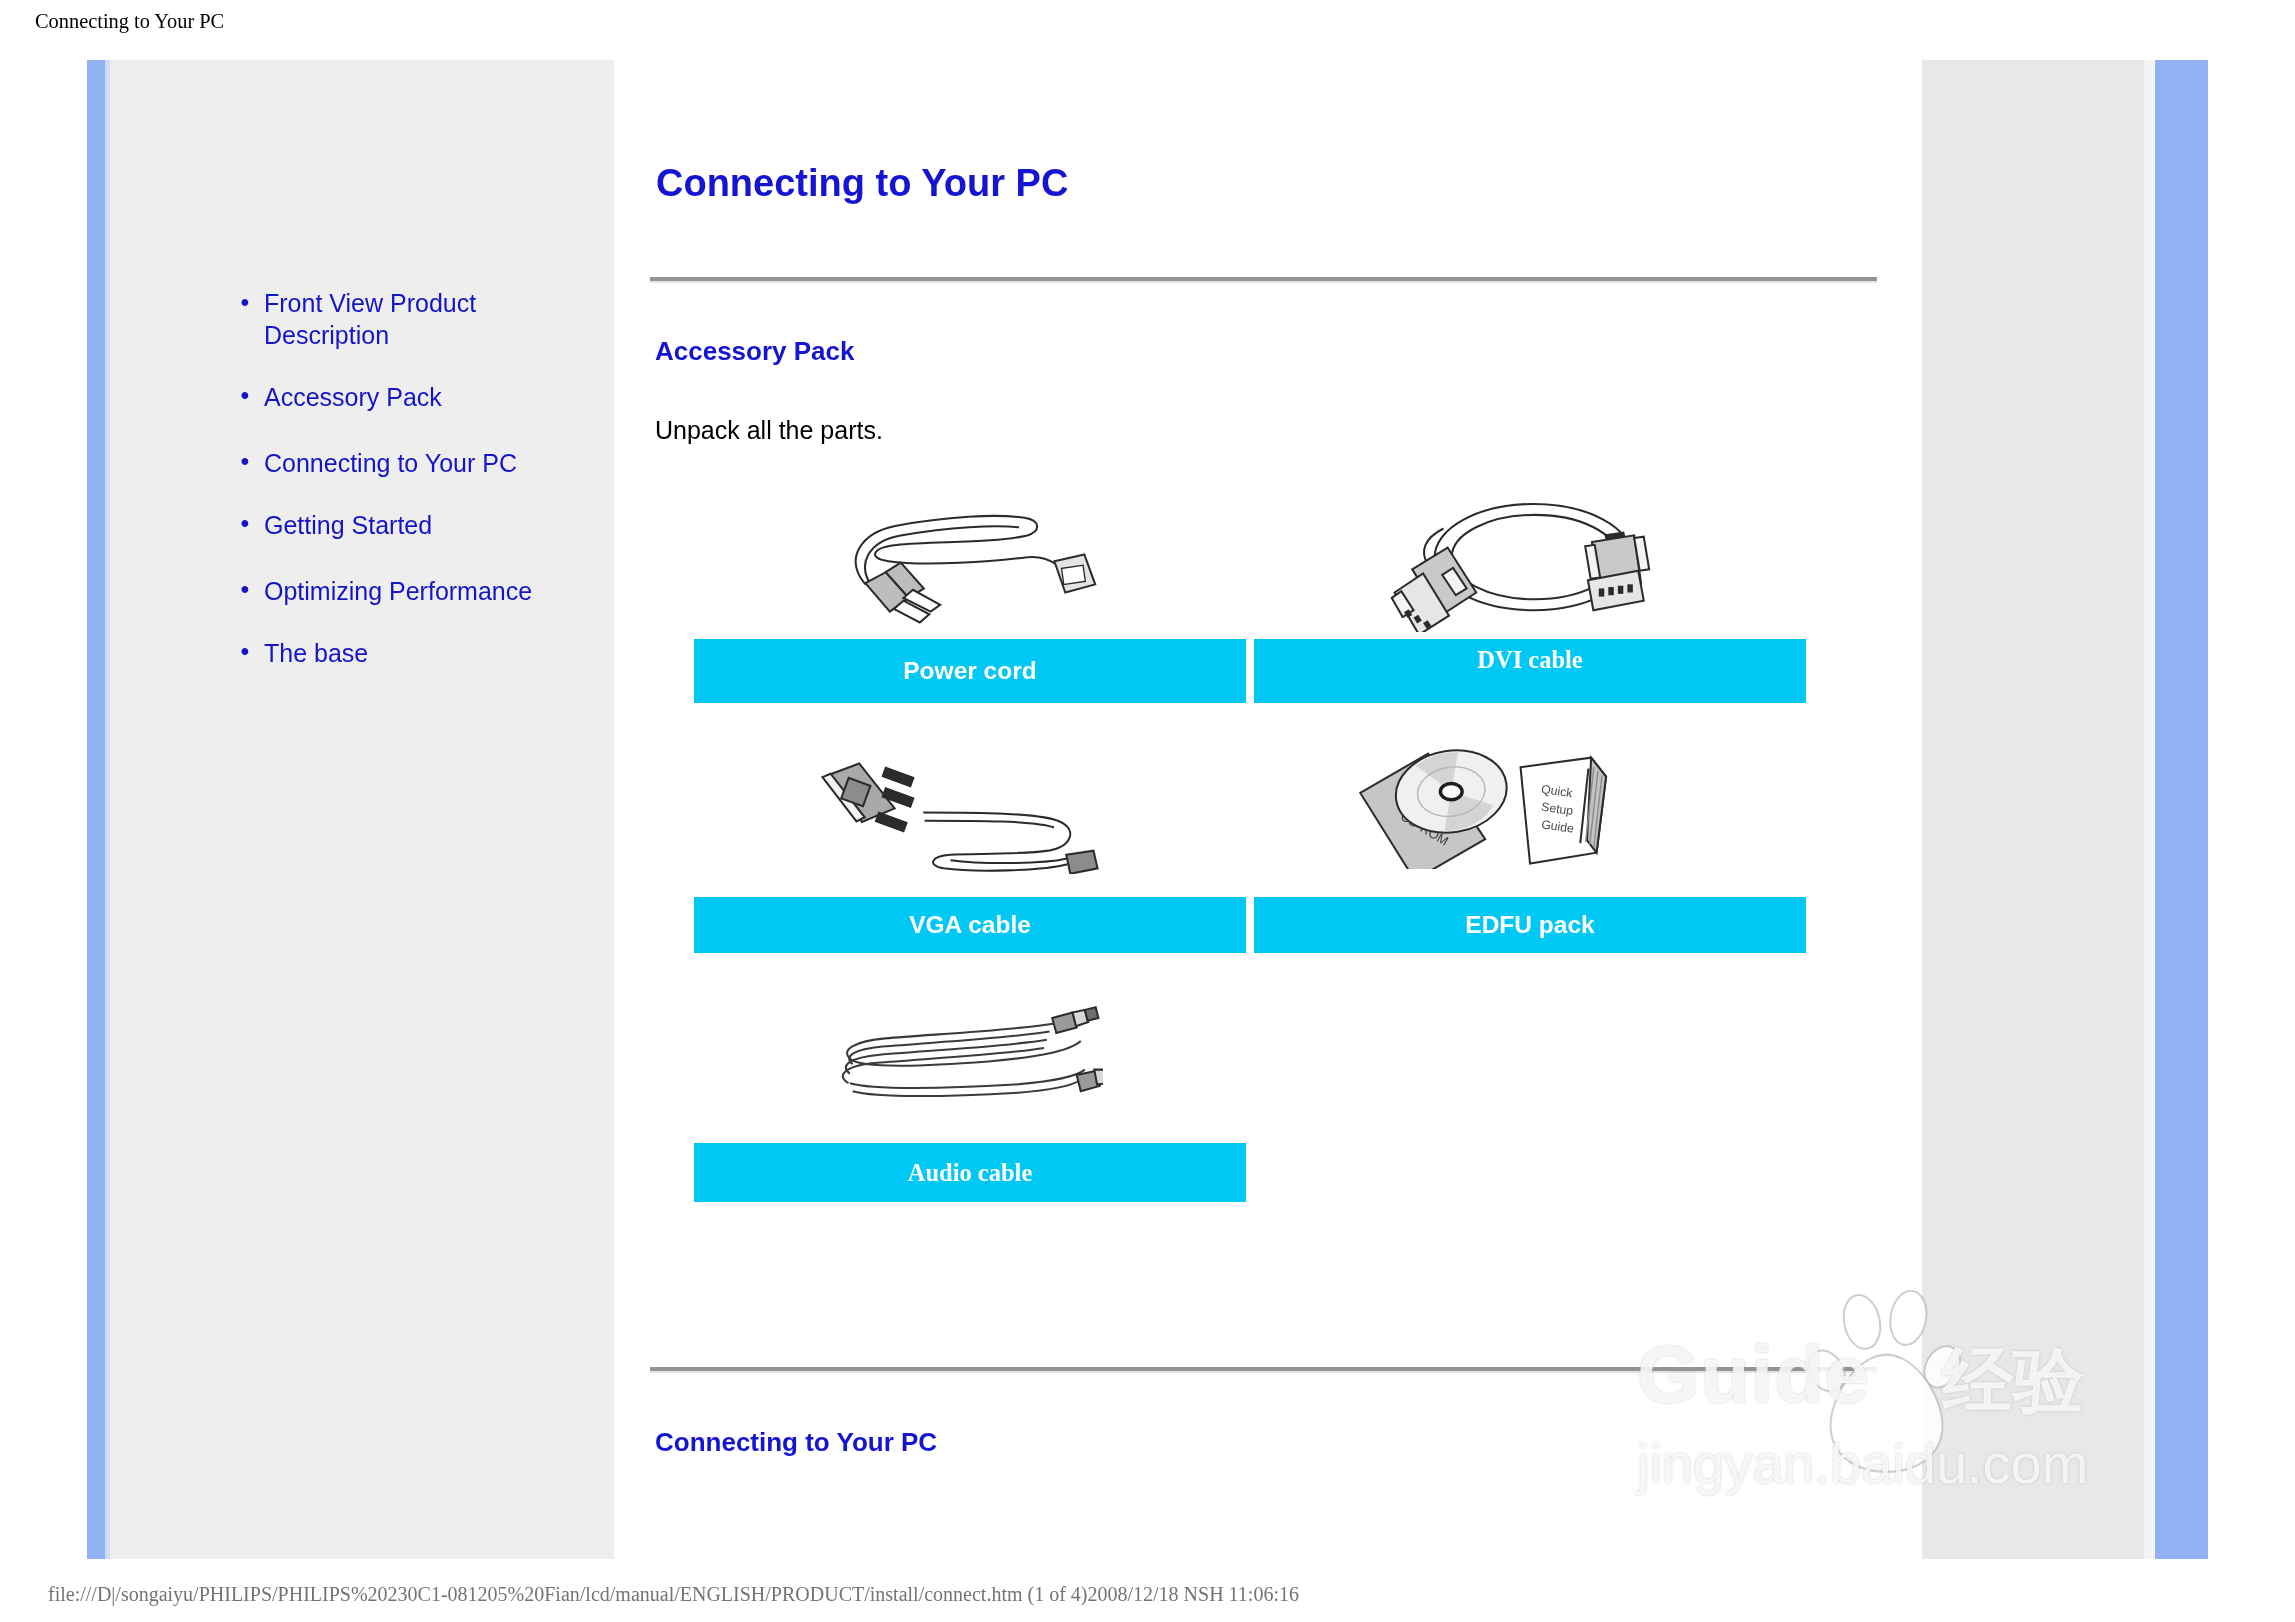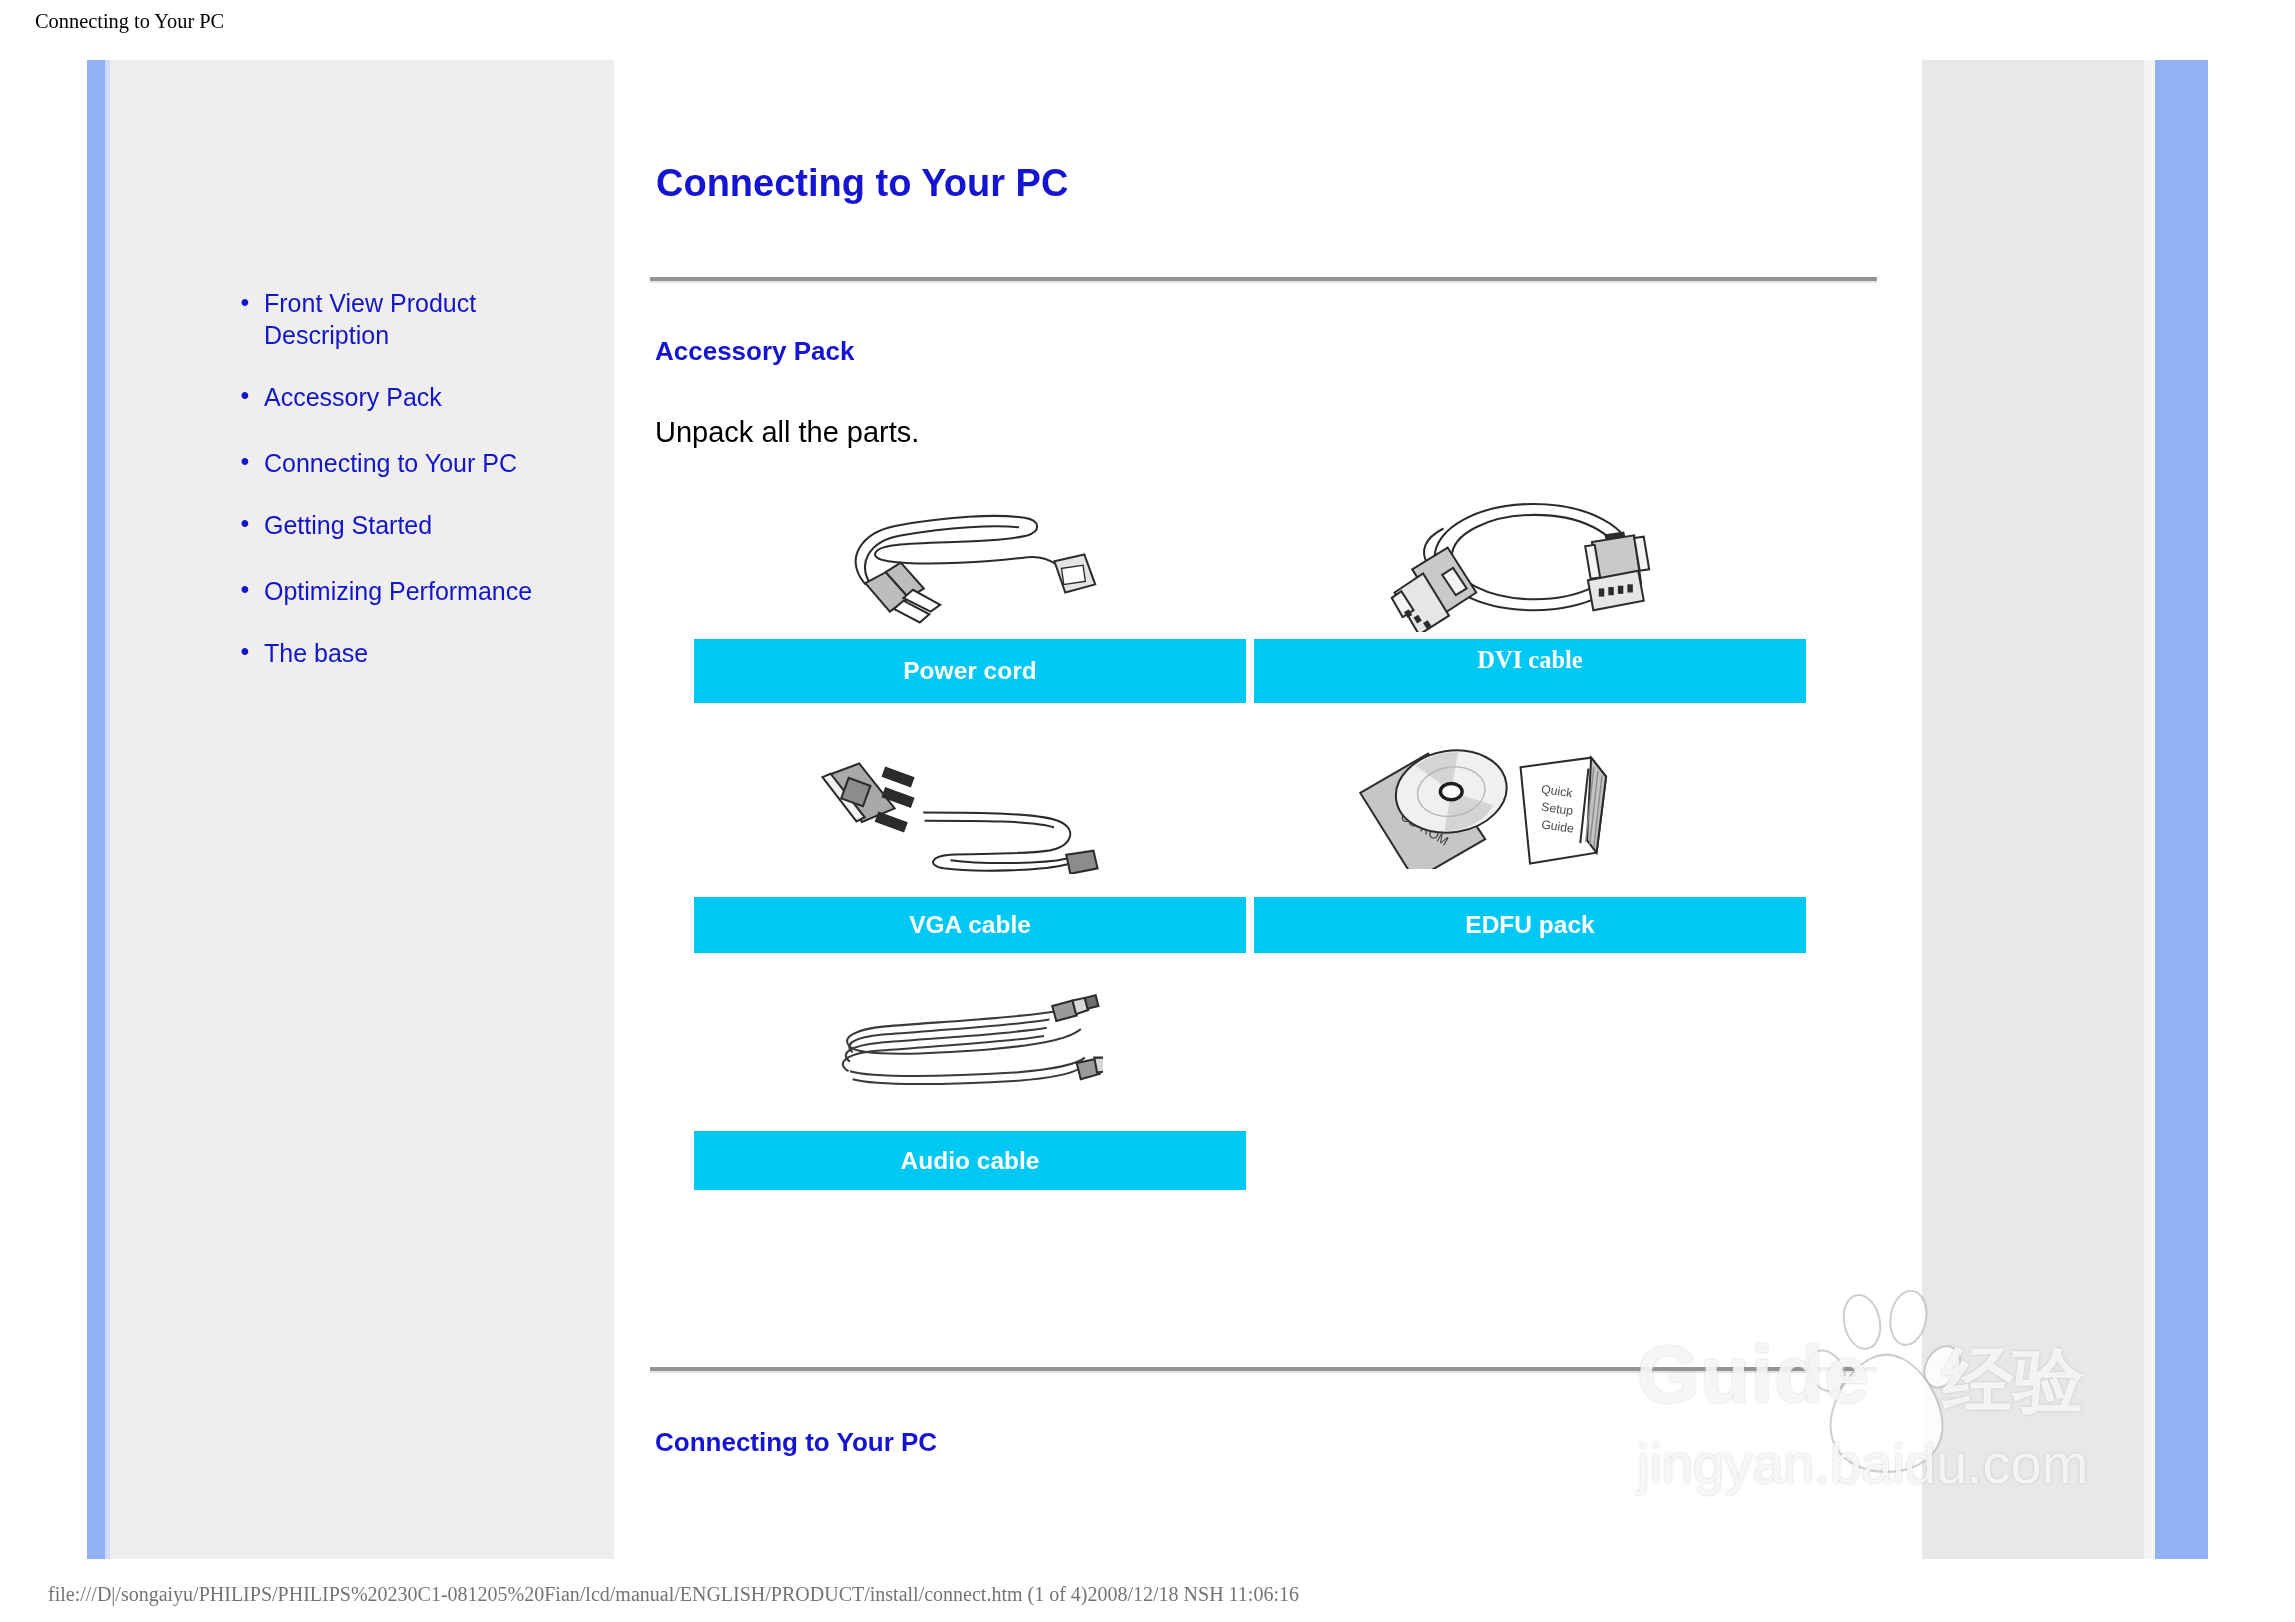--- a/index.html
+++ b/index.html
@@ -146,21 +146,21 @@
     left: 40px;
     top: 276px;
     font-size: 26px;
     font-weight: bold;
     color: #1414d2;
   }
   .p-unpack {
     position: absolute;
     left: 40px;
     top: 356px;
-    font-size: 29px;
+    font-size: 25px;
     color: #000000;
   }
   .h2-connecting {
     position: absolute;
     left: 40px;
     top: 1367px;
     font-size: 26px;
     font-weight: bold;
     color: #1414d2;
   }
@@ -450,21 +450,21 @@
               </g>
             </svg>
           </div>
           <div class="acc-label" style="height:56px;">EDFU pack</div>
         </div>
 
       </div>
 
       <div class="acc-row" style="height:204px;">
 
-        <div class="acc-cell left" style="top:0px;">
+        <div class="acc-cell left" style="top:12px;font-family:Liberation Serif, serif;">
           <div class="acc-art" style="height:170px;">
             <svg width="293" height="129" viewBox="0 0 430 190" style="left:116px; top:26px;">
               <g fill="none" stroke="#3a3a3a" stroke-width="3">
                 <path d="M360 36 C 300 46, 180 52, 110 58 C 66 62, 44 74, 58 88 C 76 104, 180 98, 262 92 C 330 86, 380 78, 398 62"></path>
                 <path d="M352 48 C 292 58, 176 64, 106 70 C 64 74, 48 84, 62 96"></path>
                 <path d="M348 60 C 288 70, 172 76, 102 82 C 58 86, 42 98, 58 110"></path>
                 <path d="M344 72 C 284 82, 168 88, 98 94 C 52 98, 36 112, 56 124"></path>
                 <path d="M58 124 C 90 134, 200 132, 300 126 C 350 122, 390 116, 404 104"></path>
                 <path d="M62 136 C 96 146, 206 144, 306 138 C 356 134, 384 128, 396 120"></path>
               </g>

